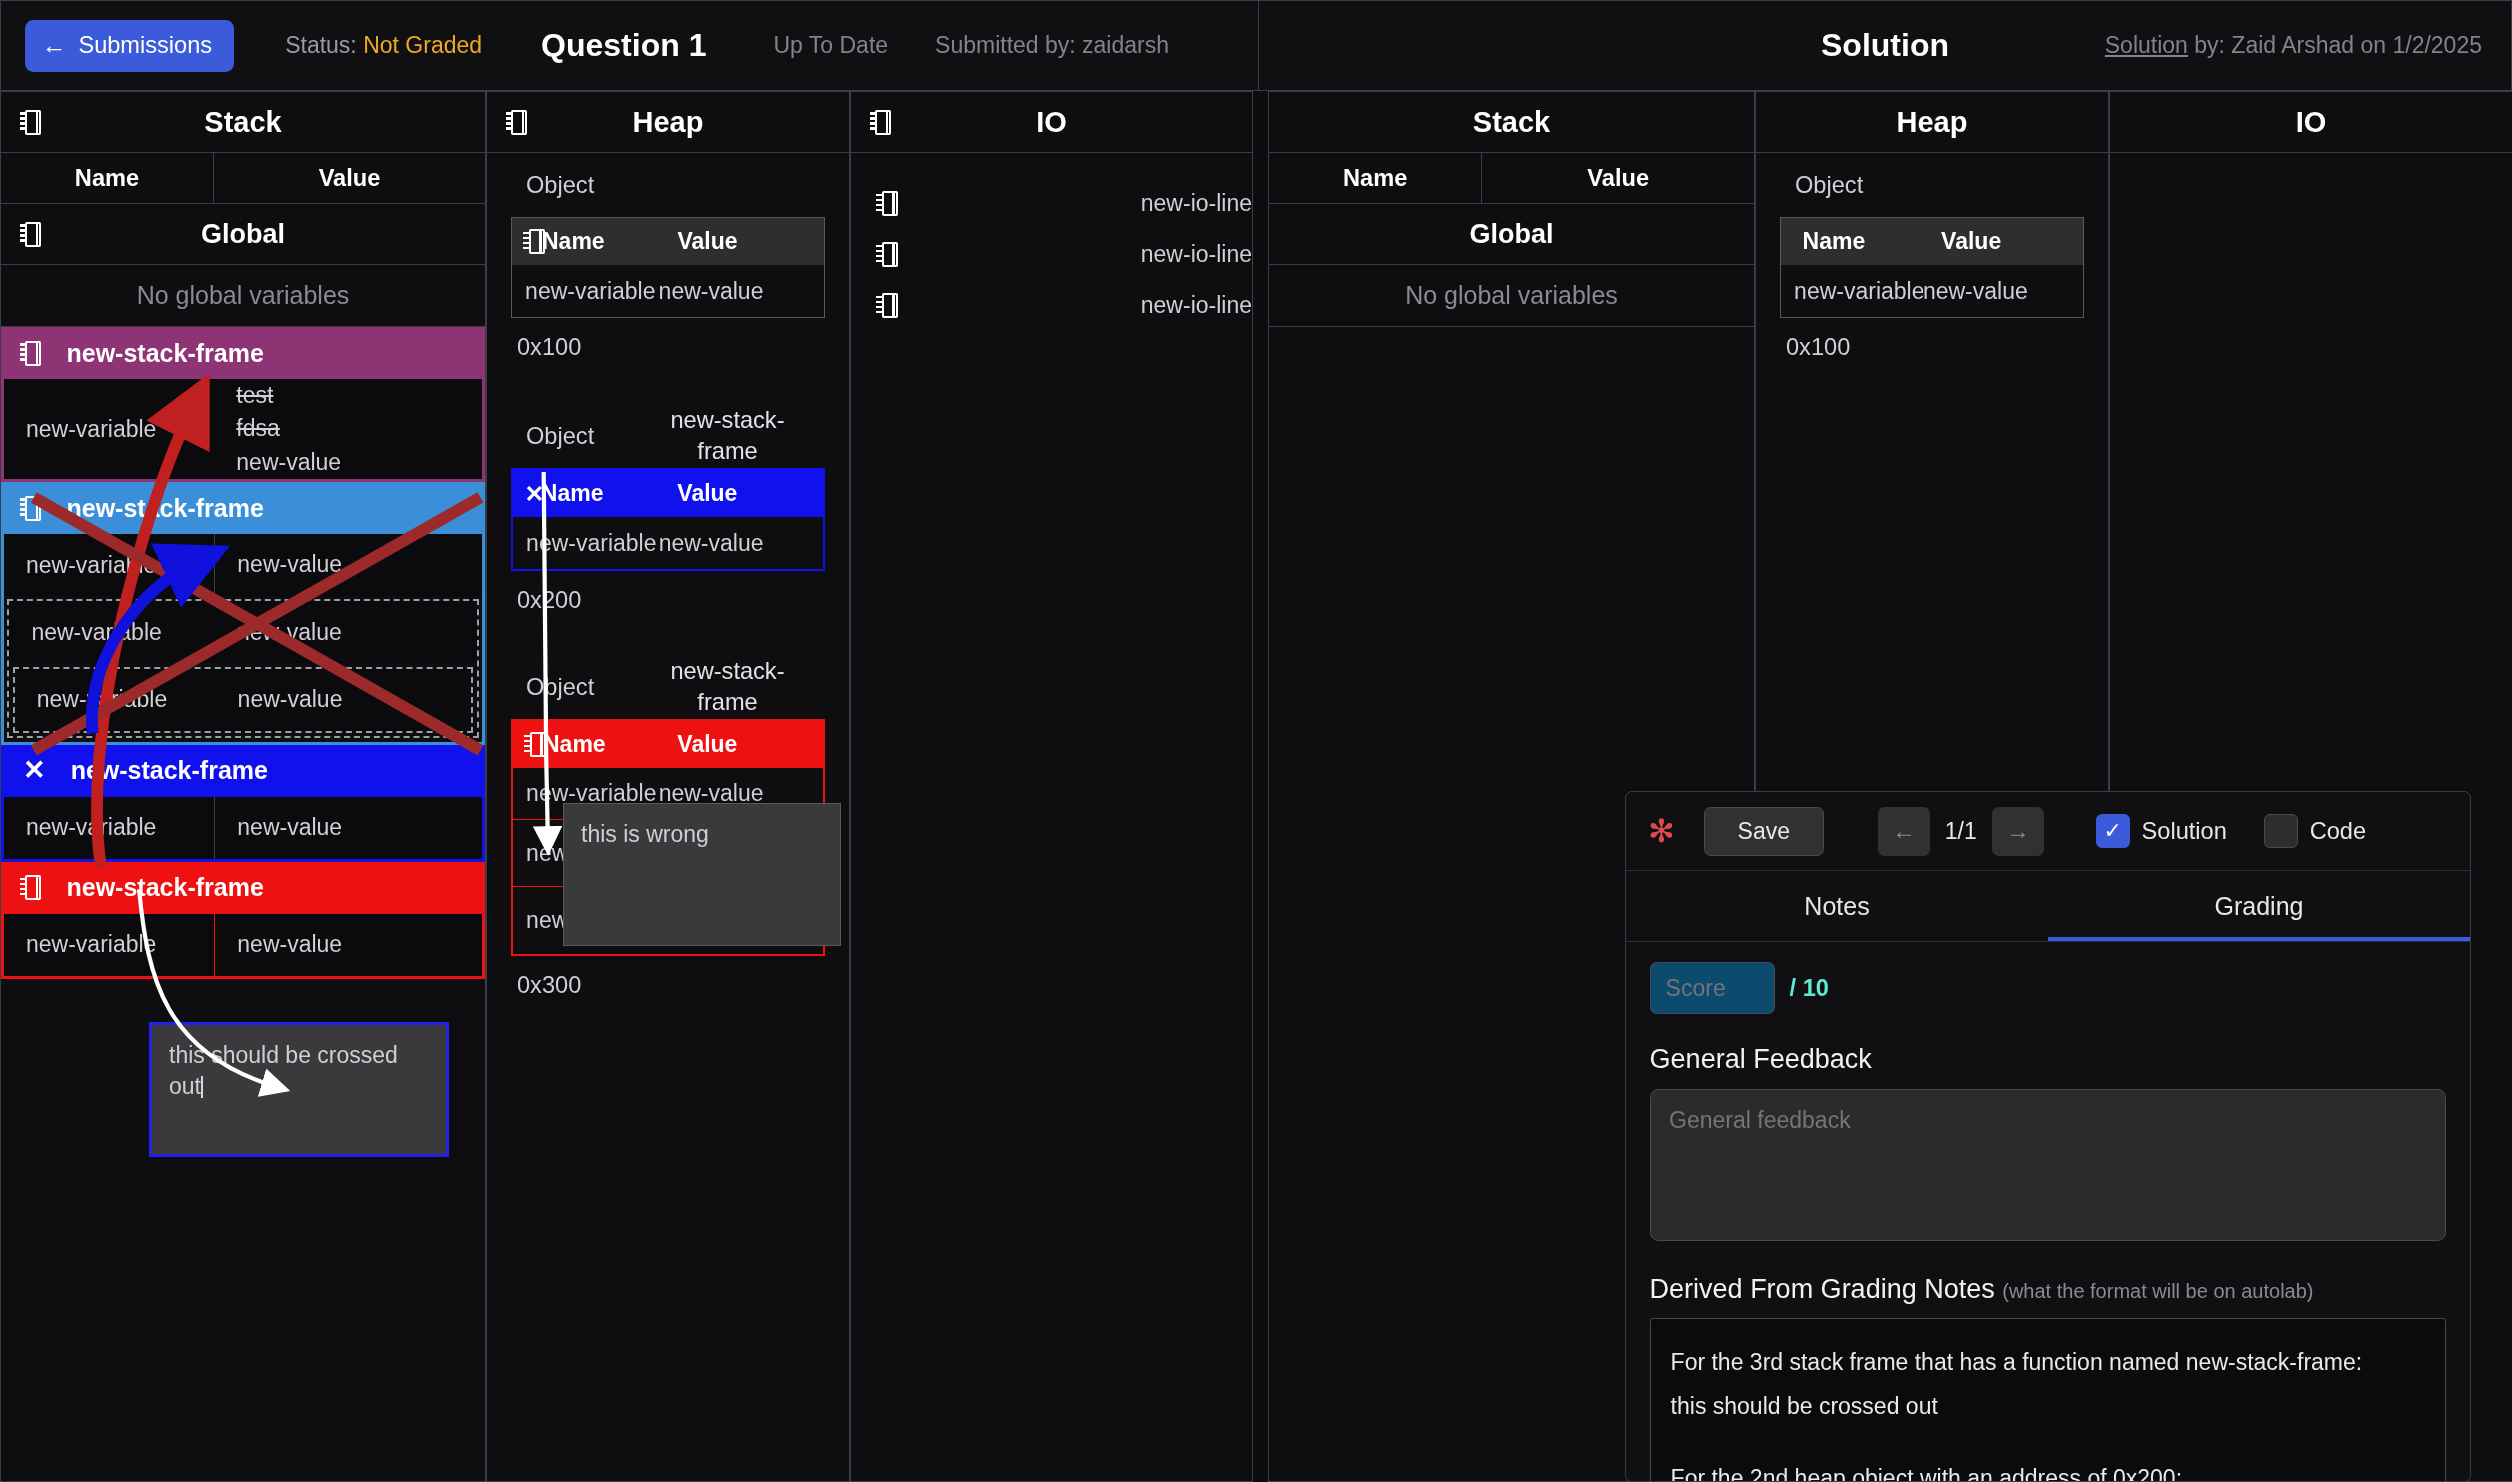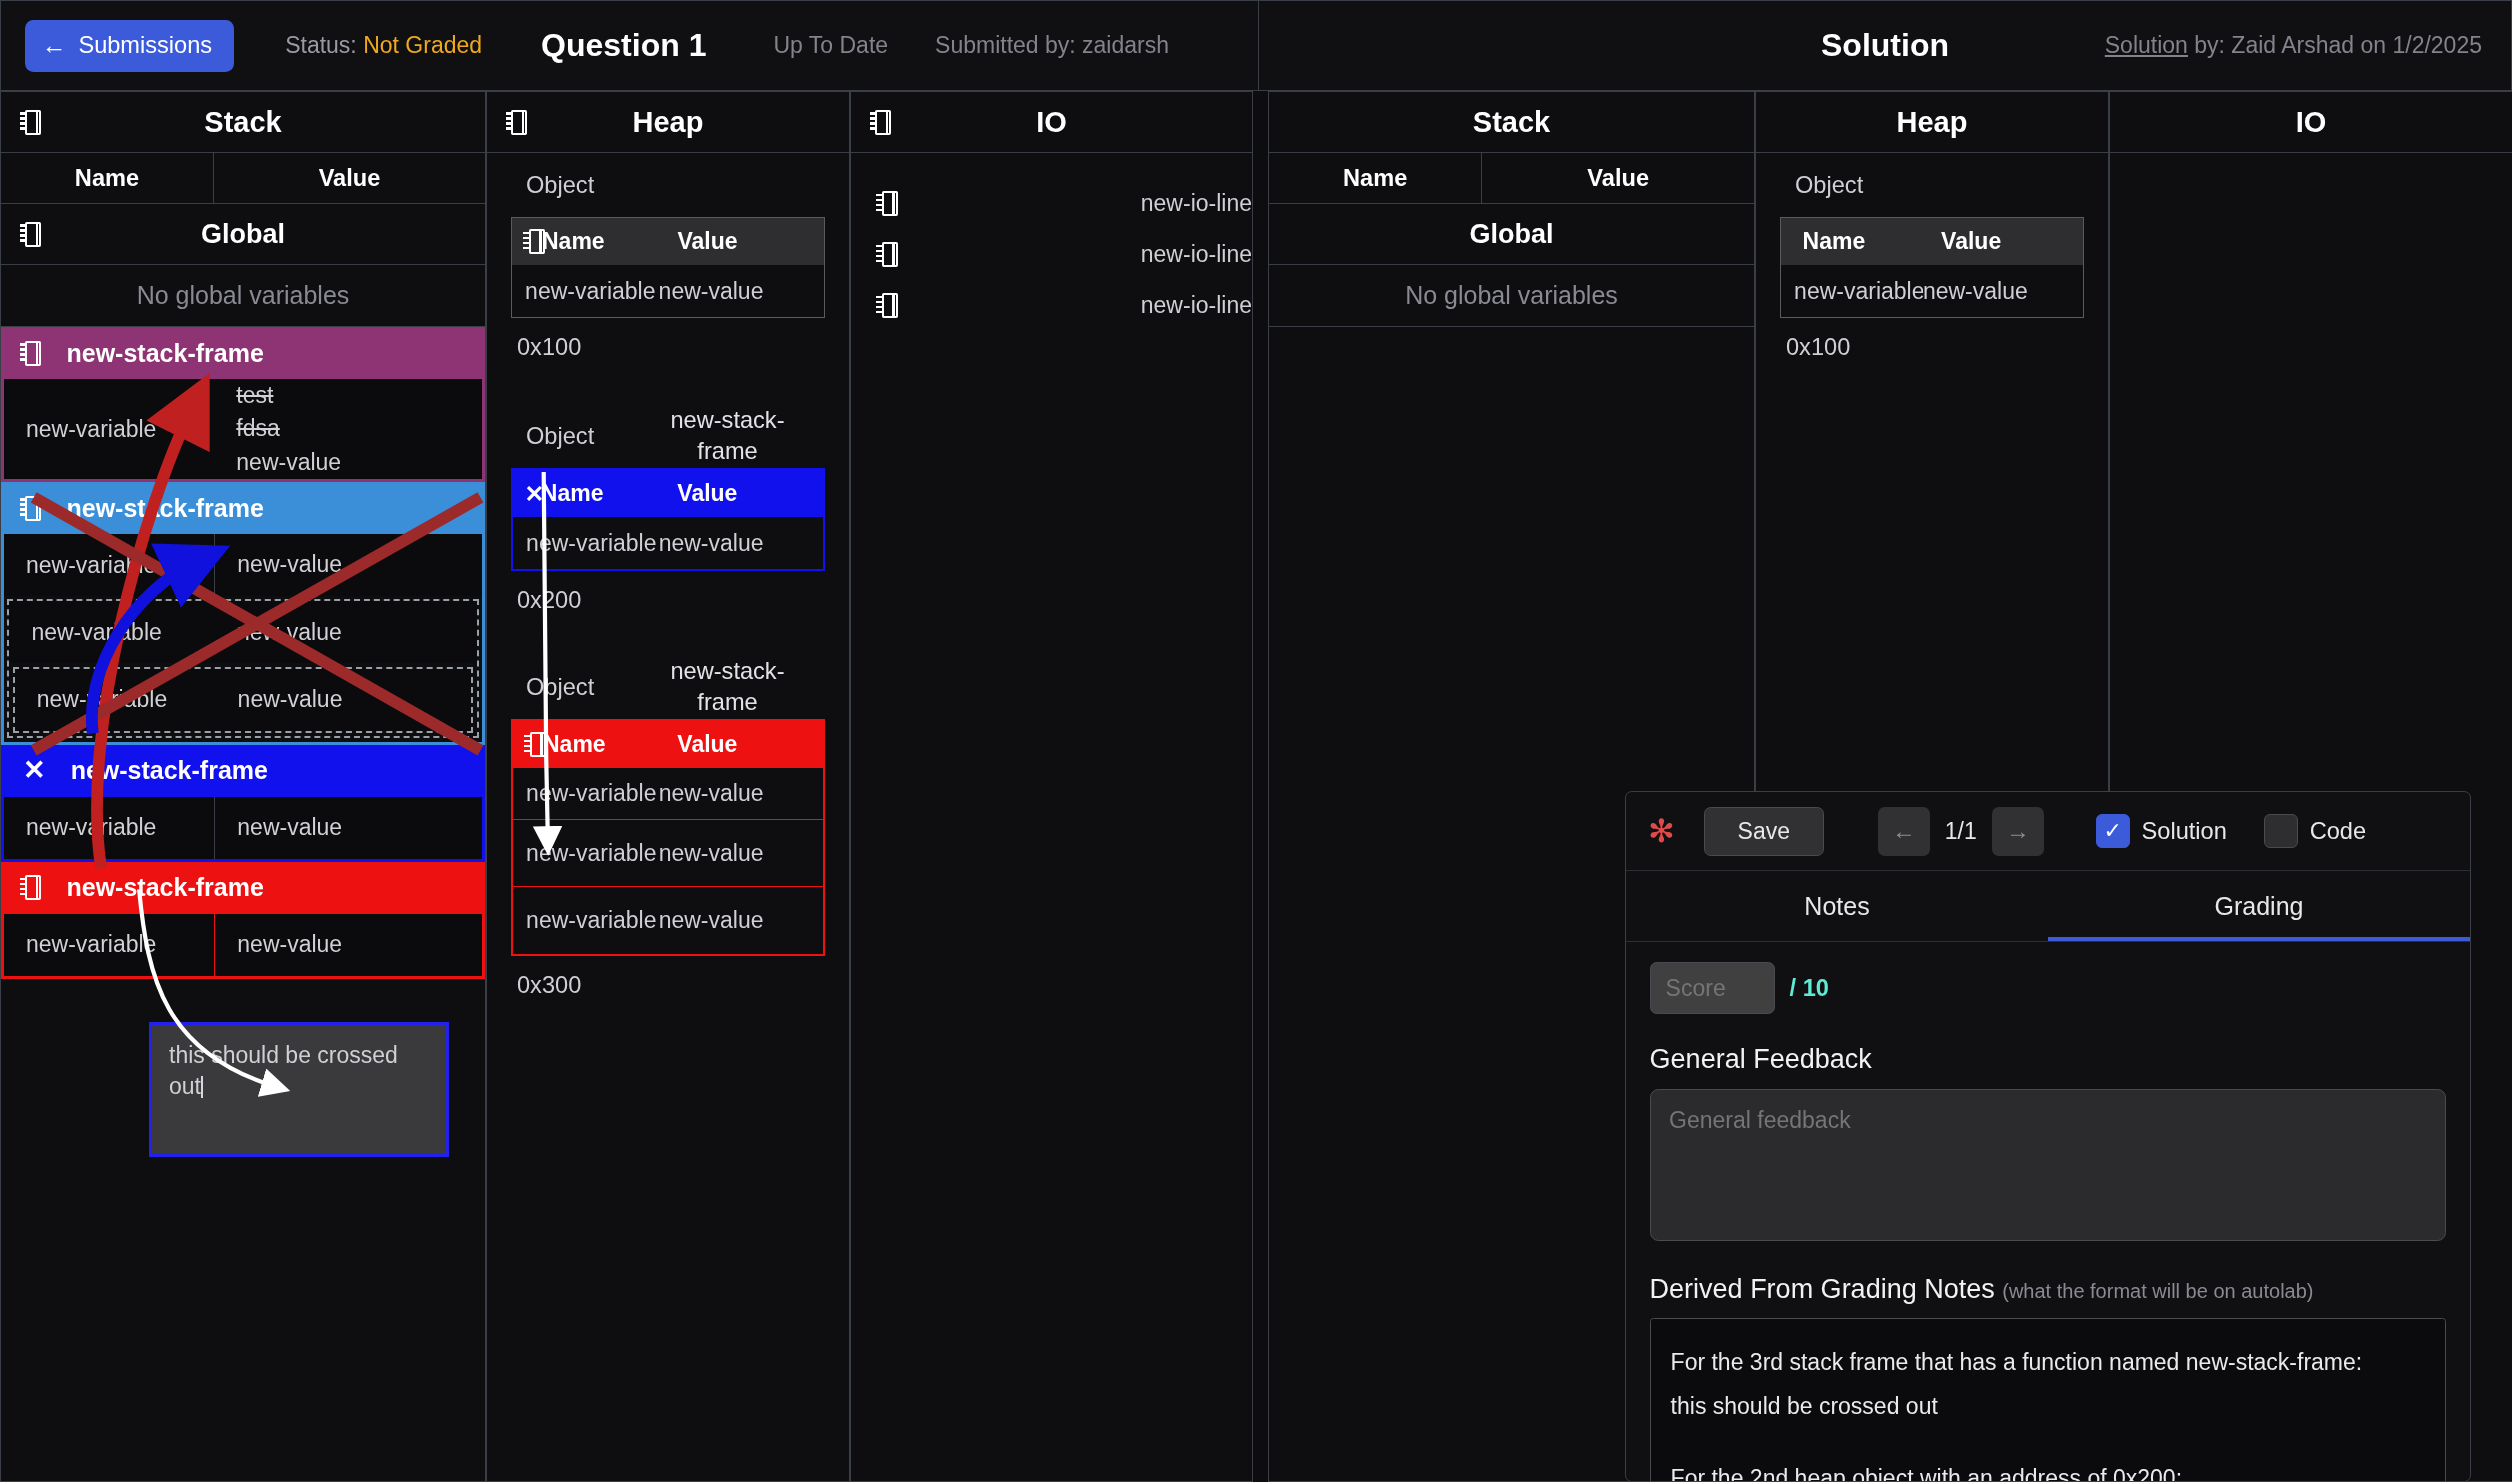--- a/index.html
+++ b/index.html
@@ -129,21 +129,21 @@
   .cbox .chk { color:#fff; font-size:22px; line-height:1; }
   .cblbl { font-size:23.6px; color:#e8e8ea; }
 
   .g-tabs { height:71px; display:flex; position:relative; border-bottom:1.7px solid #2c2f36; }
   .g-tab { flex:1; display:flex; align-items:center; justify-content:center; font-size:25px;
            color:#e8e8ea; cursor:pointer; }
   .g-tab.active::after { content:""; position:absolute; bottom:0; left:50%; width:50%; height:4.2px; background:#3b5bdb; }
 
   .g-body { padding:20px 23.6px; }
   .score-line { display:flex; align-items:center; gap:15px; }
-  .score-box { display:flex; width:125px; height:52px; background:#404040; border:0.8px solid #4a4a50; border-radius:6.7px; overflow:hidden; }
+  .score-box { display:flex; width:125px; height:52px; background:#0c4a6e; border:0.8px solid #4a4a50; border-radius:6.7px; overflow:hidden; }
   .score-inp { flex:1; background:transparent; border:none; color:#9b9ba2; font-size:23px; padding-left:15px; font-family:inherit; outline:none; }
   .score-max { font-size:23.6px; color:#5eead4; font-weight:bold; }
 
   .sec-title { margin-top:30px; font-size:27px; color:#f2f2f5; }
   .sec-sub { font-size:20px; color:#8a8a93; }
   .fb-area { margin-top:13.5px; width:100%; height:152px; background:#2b2b2e; border:0.8px solid #4a4a50;
              border-radius:8.4px; color:#8a8a93; font-size:23px; padding:17px 18.5px; resize:none; font-family:inherit; outline:none; }
   .notes-box { margin-top:13.5px; width:100%; height:194px; background:#0b0b0d; border:0.8px solid #4a4a50;
                border-radius:3.4px; padding:22px 20px; font-size:23px; line-height:1.9; color:#eaeaee; overflow:hidden; }
 </style>
@@ -365,20 +365,23 @@
           <span class="hrv">new-value</span>
         </div>
         <div class="heap-row" style="height:67px;">
           <span class="hrn">new-variable</span>
           <span class="hrv">new-value</span>
         </div>
       </div>
       <div class="heap-addr">0x300</div>
     </div>
 
+    <div class="annot plain" style="left:76px;top:711px;width:278px;height:143px;">
+      <span>this is wrong</span>
+    </div>
   </div>
 
   <div class="pane" style="left:850px;width:403px;">
     <div class="pane-hdr">
       <span class="ic nicon">
           <i class="bk"></i>
           <i class="sp"></i>
           <i class="bar"></i>
         </span>
       <span class="ttl">IO</span>

